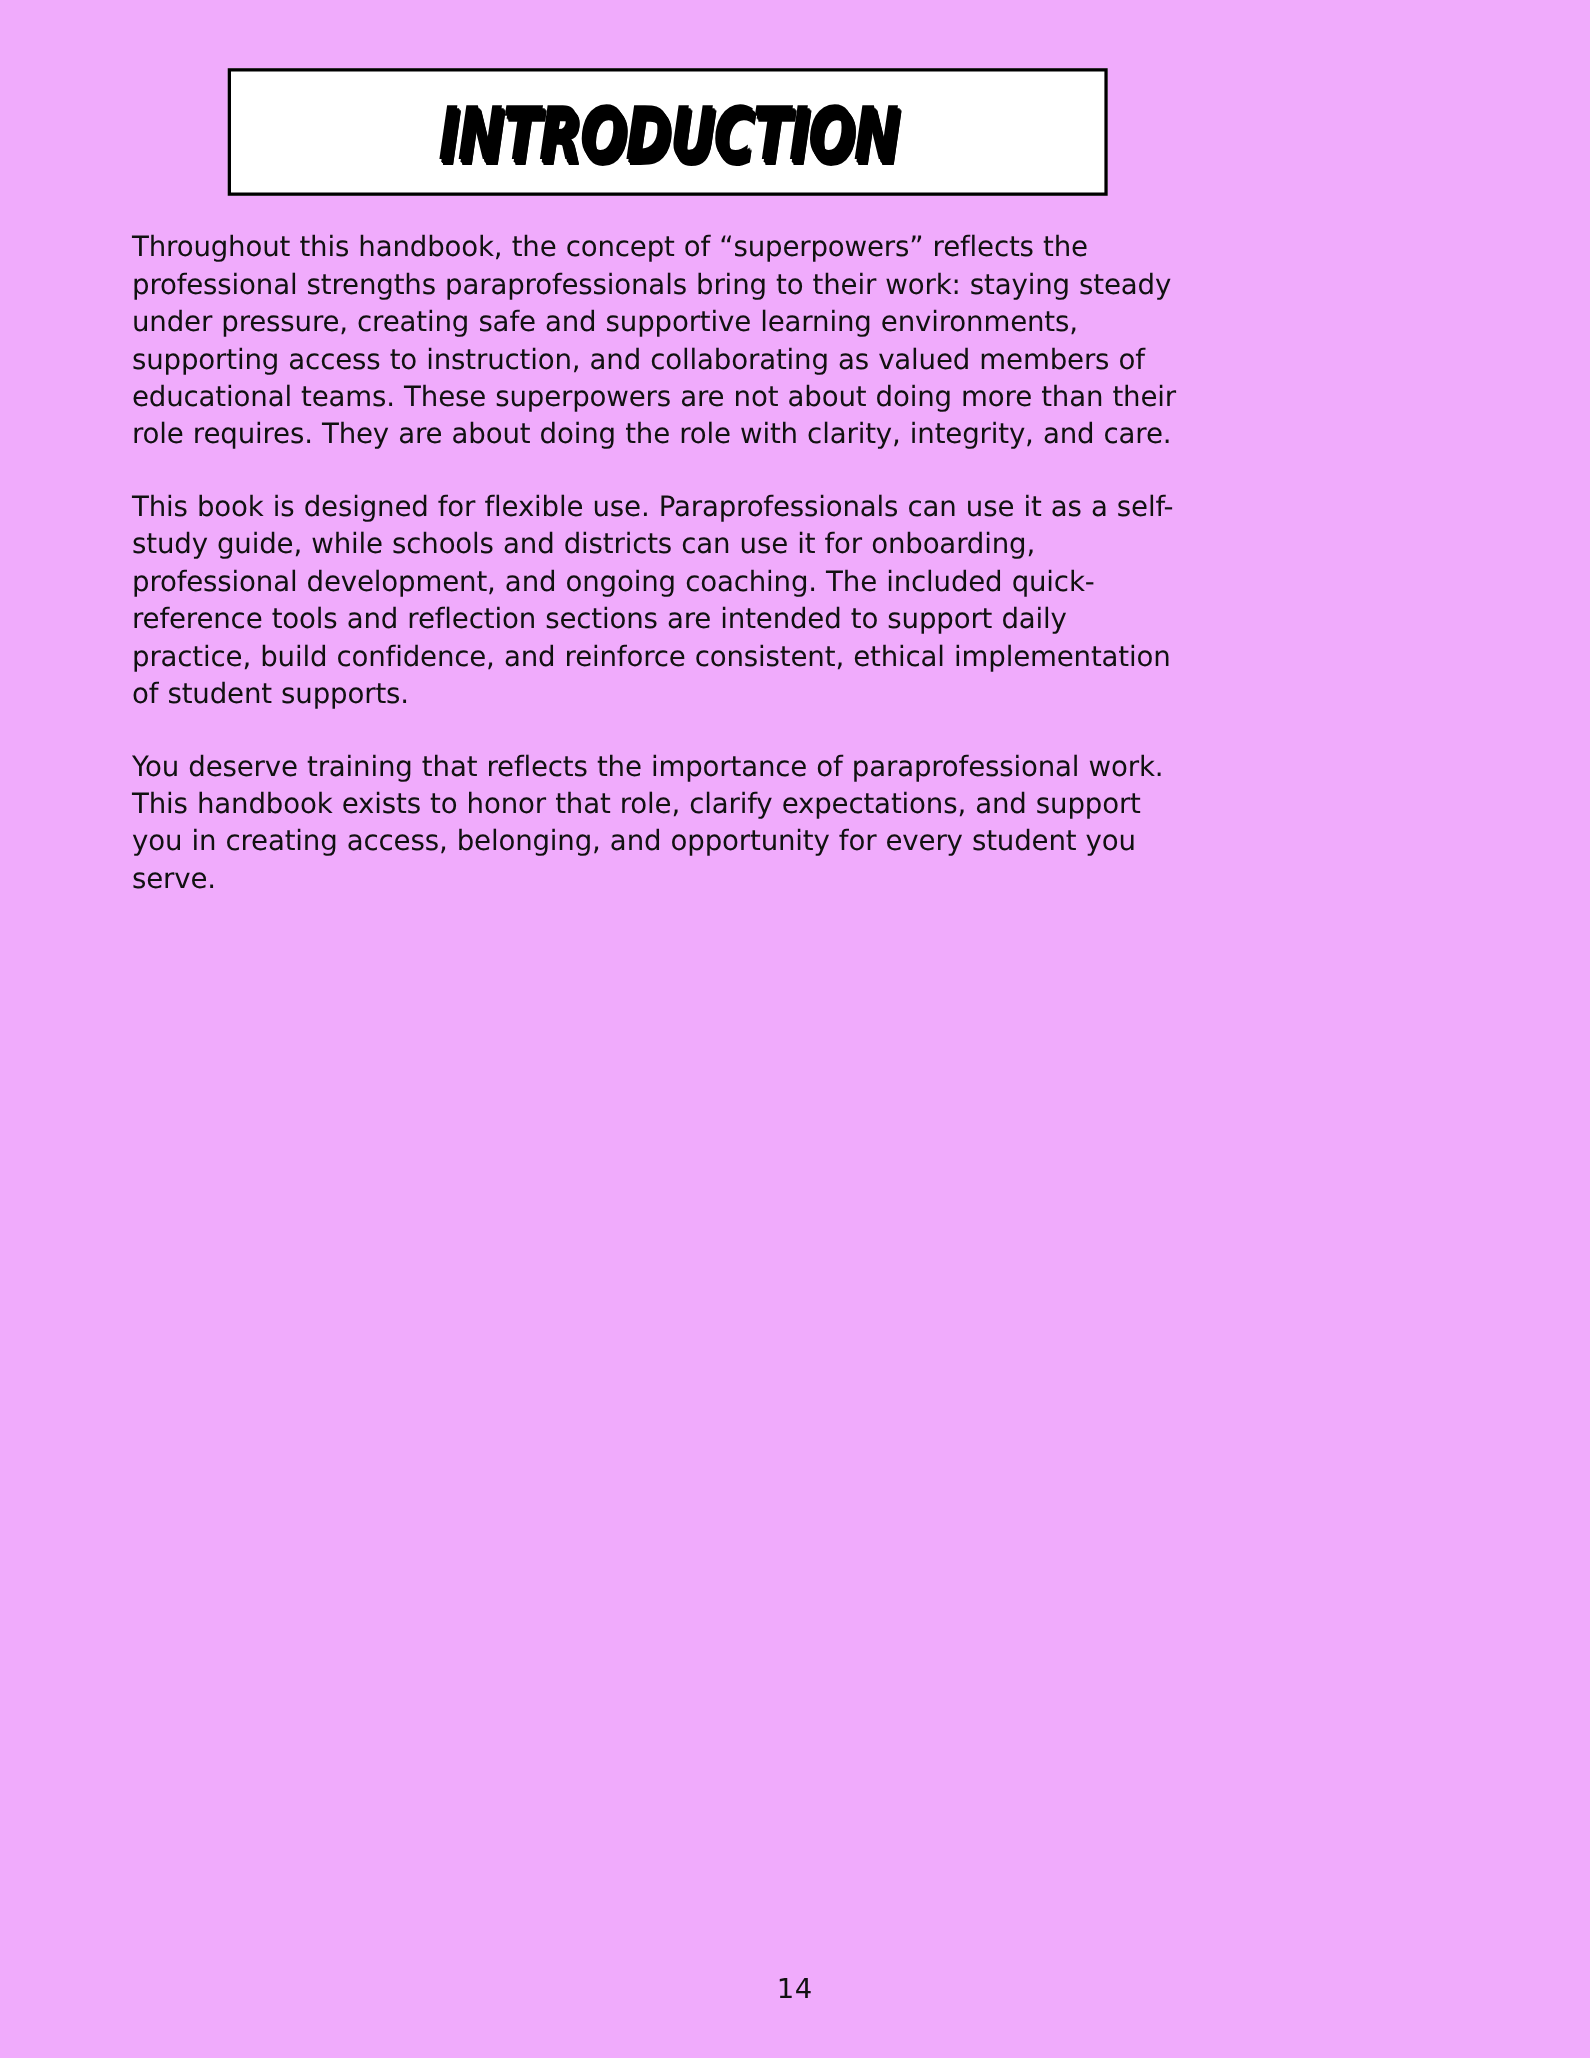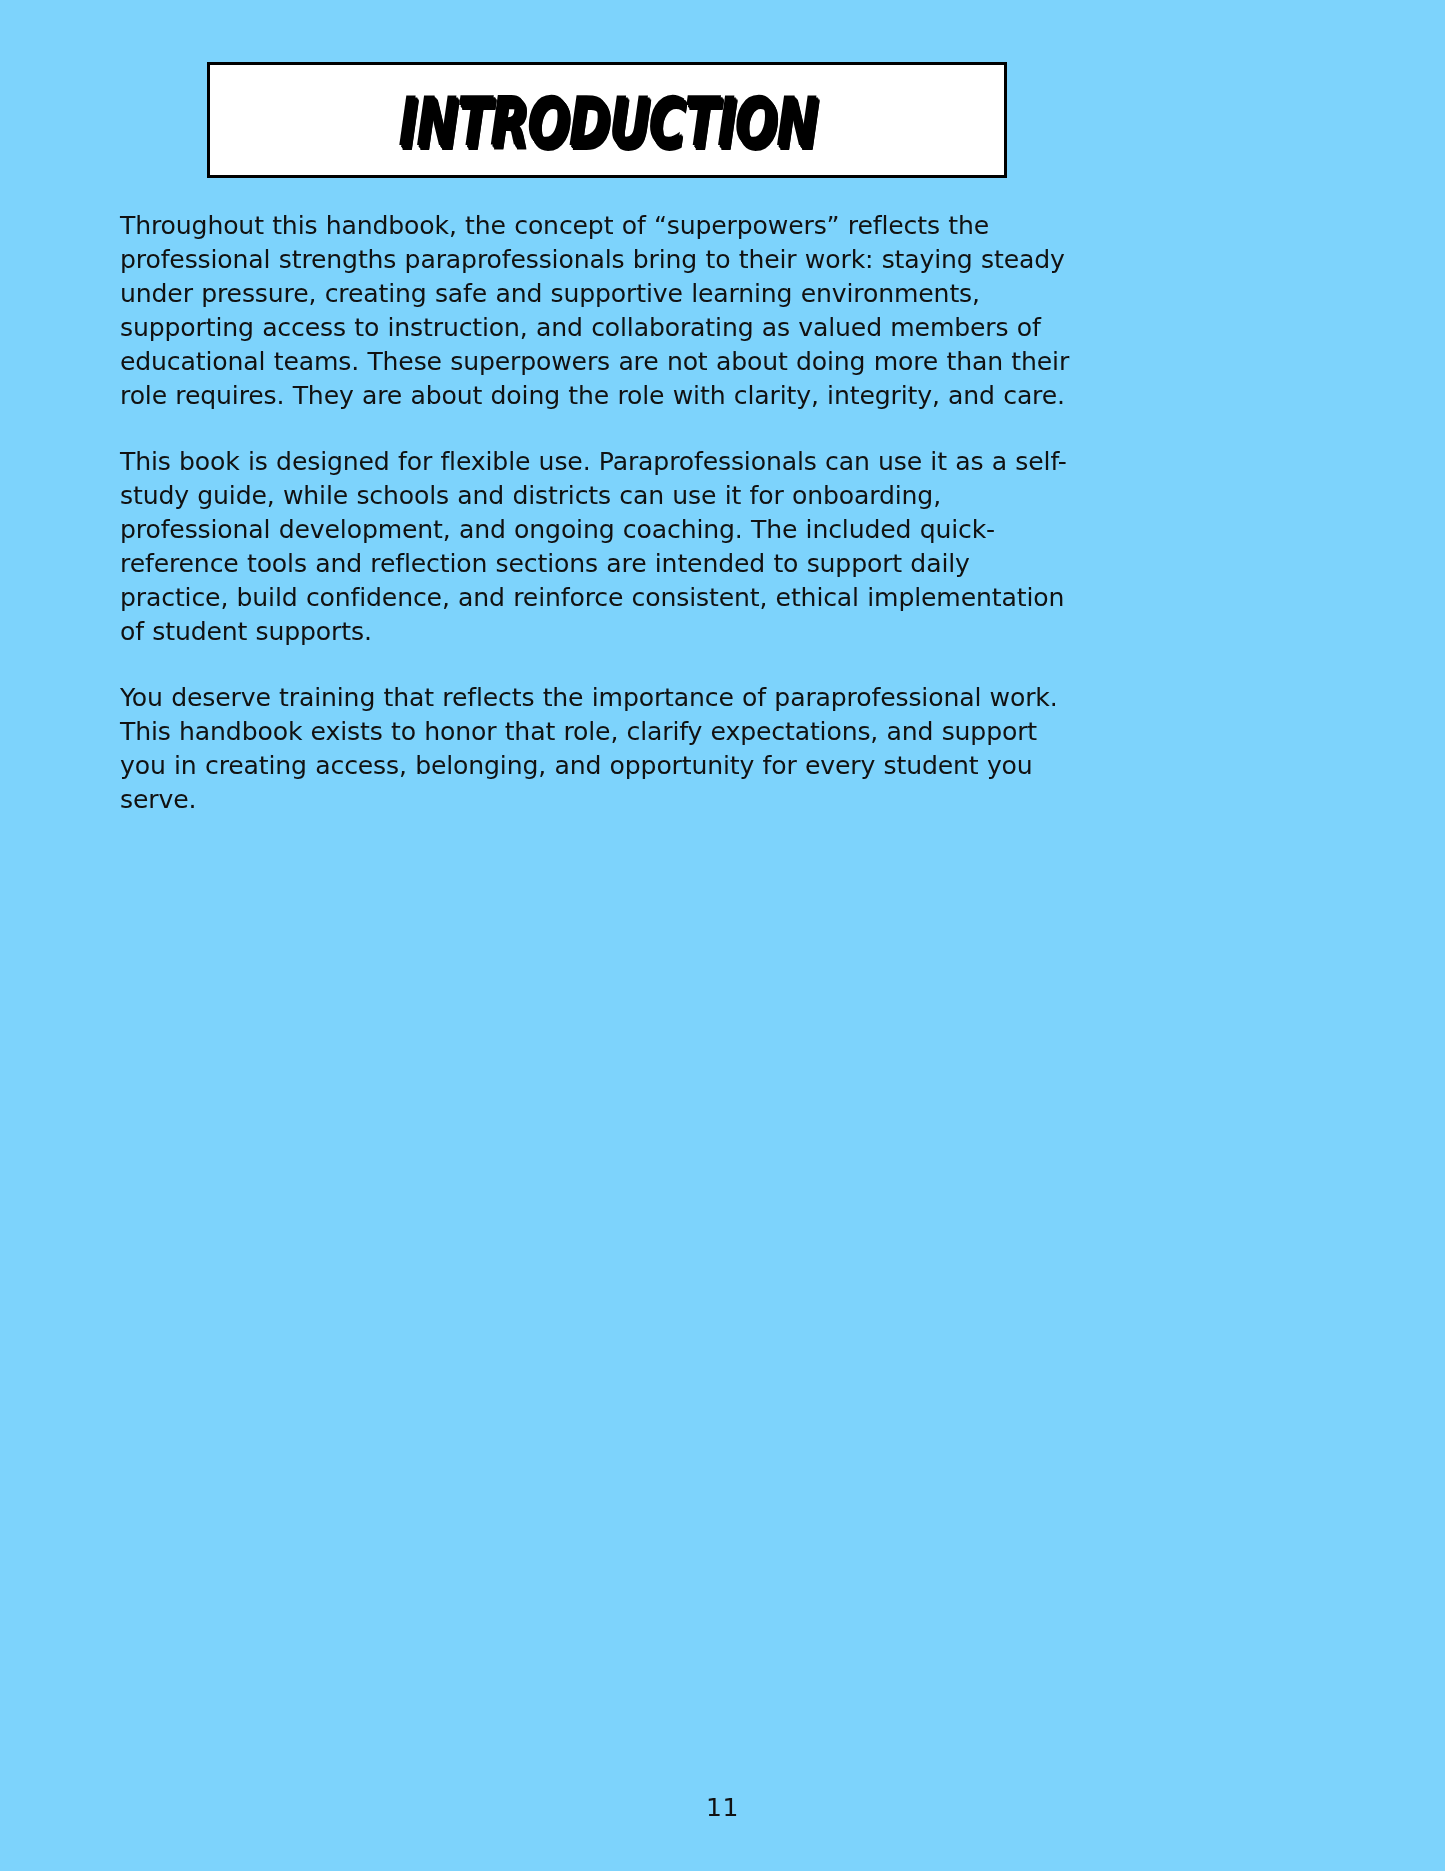--- a/index.html
+++ b/index.html
@@ -6,21 +6,21 @@
   html, body {
     margin: 0;
     padding: 0;
     background: #ffffff;
   }
 
   .page {
     position: relative;
     width: 1445px;
     height: 1871px;
-    background: #7dd3fc;
+    background: #f0abfc;
     margin: 0 auto;
     overflow: hidden;
     font-family: "Liberation Sans", sans-serif;
     color: #000000;
   }
 
   
   .title-box {
     position: absolute;
     left: 207px;
@@ -101,15 +101,15 @@
   <div class="title-box">
     <span class="title-text">INTRODUCTION</span>
   </div>
 
   <div class="body-copy">
     <p class="para">Throughout this handbook, the concept of “superpowers” reflects the professional strengths paraprofessionals bring to their work: staying steady under pressure, creating safe and supportive learning environments, supporting access to instruction, and collaborating as valued members of educational teams. These superpowers are not about doing more than their role requires. They are about doing the role with clarity, integrity, and care.</p>
     <p class="para">This book is designed for flexible use. Paraprofessionals can use it as a self-study guide, while schools and districts can use it for onboarding, professional development, and ongoing coaching. The included quick-reference tools and reflection sections are intended to support daily practice, build confidence, and reinforce consistent, ethical implementation of student supports.</p>
     <p class="para">You deserve training that reflects the importance of paraprofessional work. This handbook exists to honor that role, clarify expectations, and support you in creating access, belonging, and opportunity for every student you serve.</p>
   </div>
 
-  <div class="page-number">11</div>
+  <div class="page-number">14</div>
 
 </div>
 
 </body></html>

